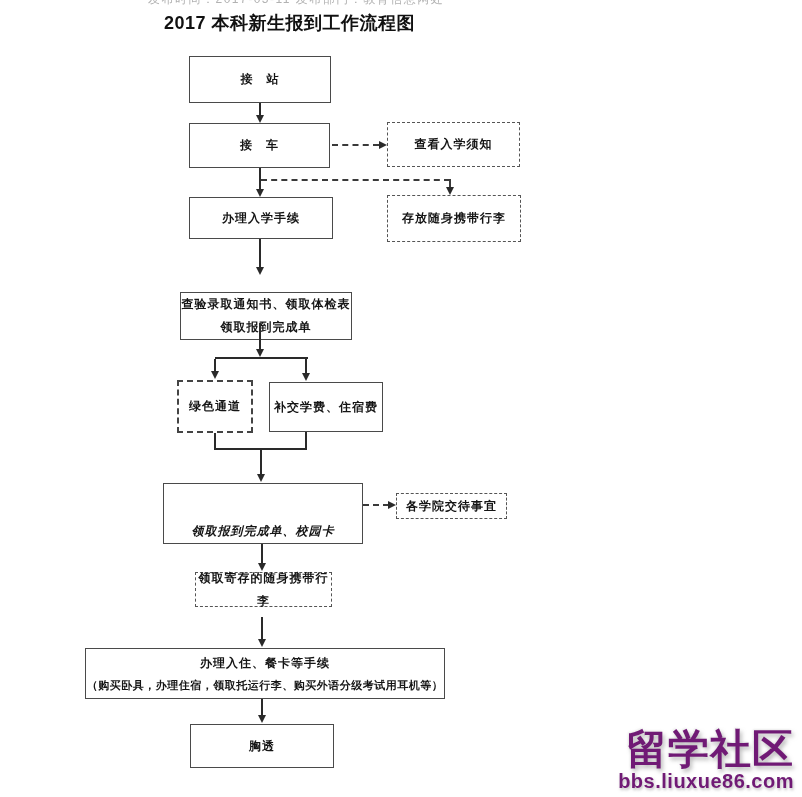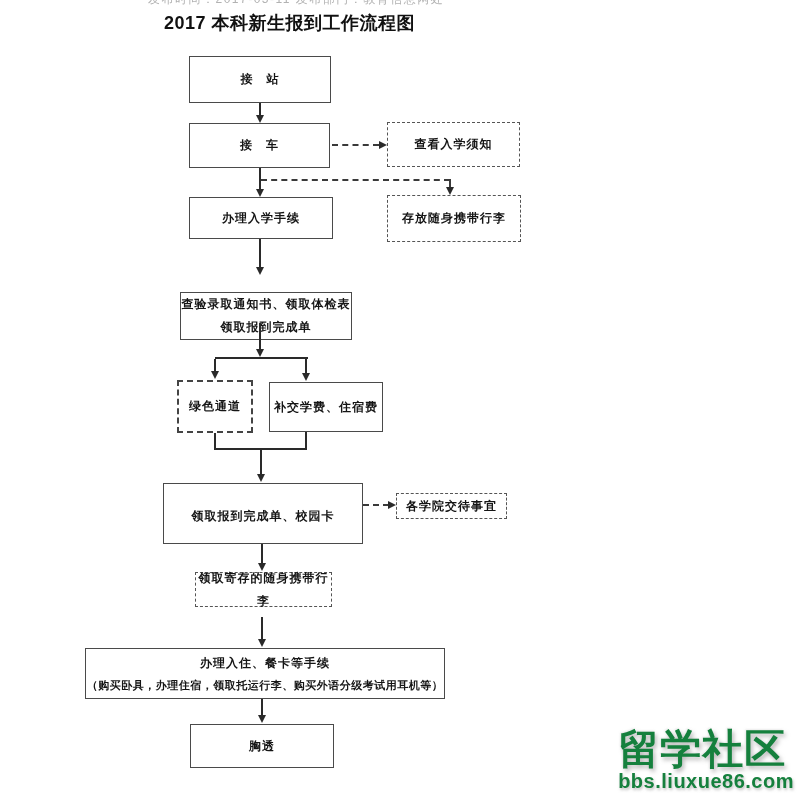--- a/index.html
+++ b/index.html
@@ -20,35 +20,35 @@
   .node{
     position:absolute;box-sizing:border-box;background:#fff;
     display:flex;flex-direction:column;align-items:center;justify-content:center;
     text-align:center;color:#151515;font-weight:bold;font-size:12px;
     letter-spacing:1px;line-height:1.9;
   }
   .solid{border:1.5px solid #4a4a4a;}
   .dashed{border:1.5px dashed #555;}
   .dashed-bold{border:2px dashed #444;}
   .node .sub{font-size:11px;letter-spacing:0.5px;}
-  .top-align{justify-content:center;padding-top:5px;}
+  .top-align{justify-content:flex-end;padding-top:5px;font-style:italic;}
   .two-line{justify-content:space-around;padding:3px 0;}
   .lv{position:absolute;width:2px;background:#2a2a2a;}
   .lh{position:absolute;height:2px;background:#2a2a2a;}
   .dh{position:absolute;height:0;border-top:2px dashed #3a3a3a;}
   .dv{position:absolute;width:0;border-left:2px dashed #3a3a3a;}
   .head-d{position:absolute;width:0;height:0;
     border-left:4.5px solid transparent;border-right:4.5px solid transparent;
     border-top:8px solid #2a2a2a;}
   .head-r{position:absolute;width:0;height:0;
     border-top:4.5px solid transparent;border-bottom:4.5px solid transparent;
     border-left:8px solid #2a2a2a;}
   .watermark{
-    position:absolute;right:8px;bottom:6px;text-align:left;
-    font-family:"Liberation Sans","DejaVu Sans",sans-serif;color:#15803d;
+    position:absolute;right:8px;bottom:6px;text-align:right;
+    font-family:"Liberation Sans","DejaVu Sans",sans-serif;color:#701a75;
   }
   .wm-brand{
     font-size:41px;font-weight:bold;letter-spacing:1px;line-height:1;
     text-shadow:2px 3px 4px rgba(130,130,130,0.55), -1px -1px 2px rgba(200,200,200,0.35);
   }
   .wm-site{
     font-size:20px;font-weight:bold;margin-top:1px;letter-spacing:0.5px;line-height:1;
     text-shadow:1px 2px 3px rgba(140,140,140,0.55);
   }
 </style>

